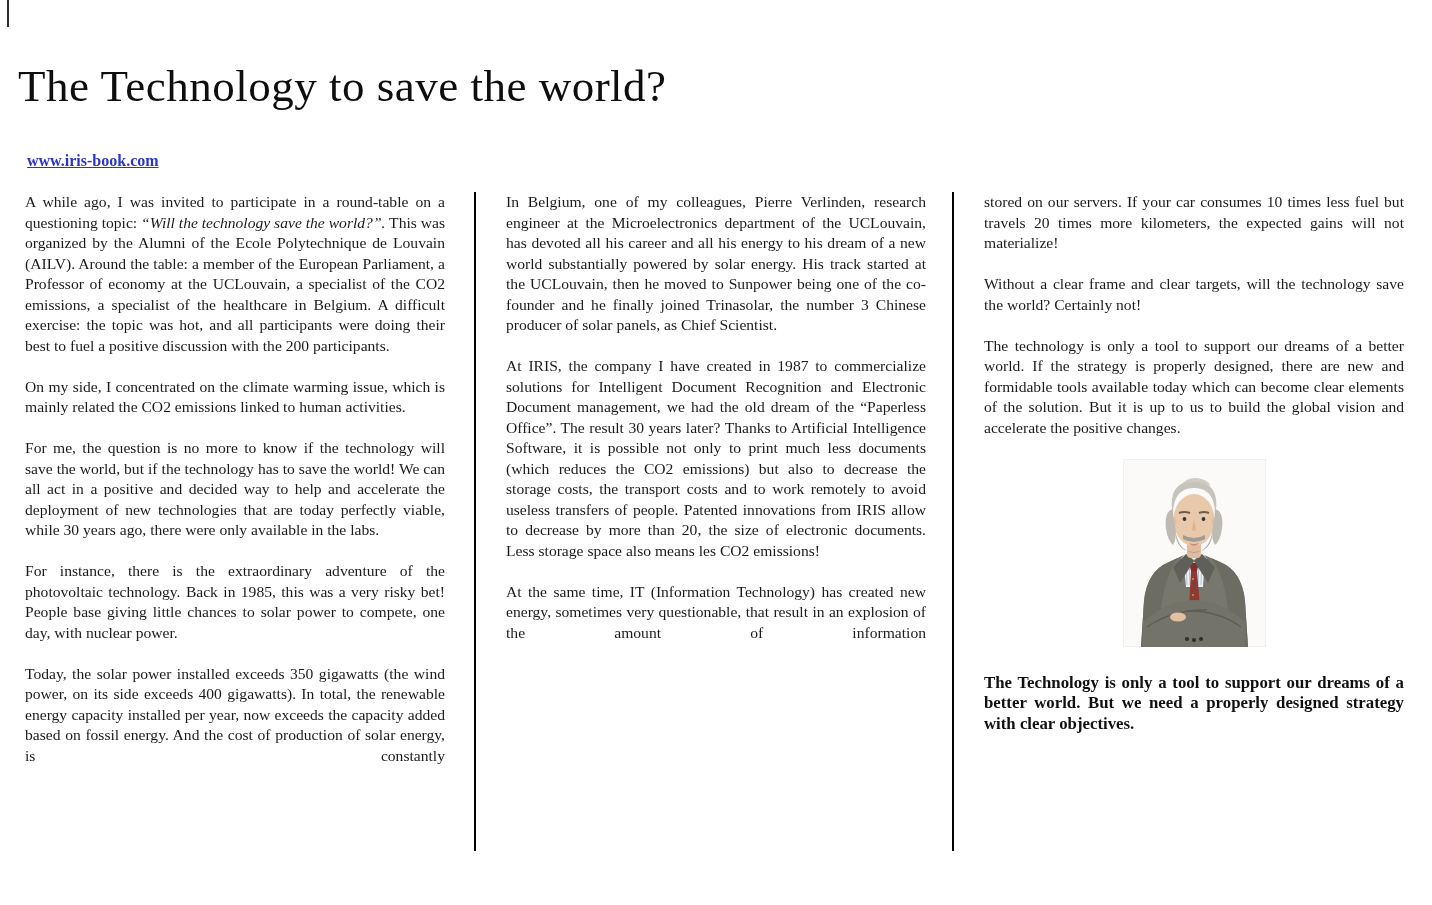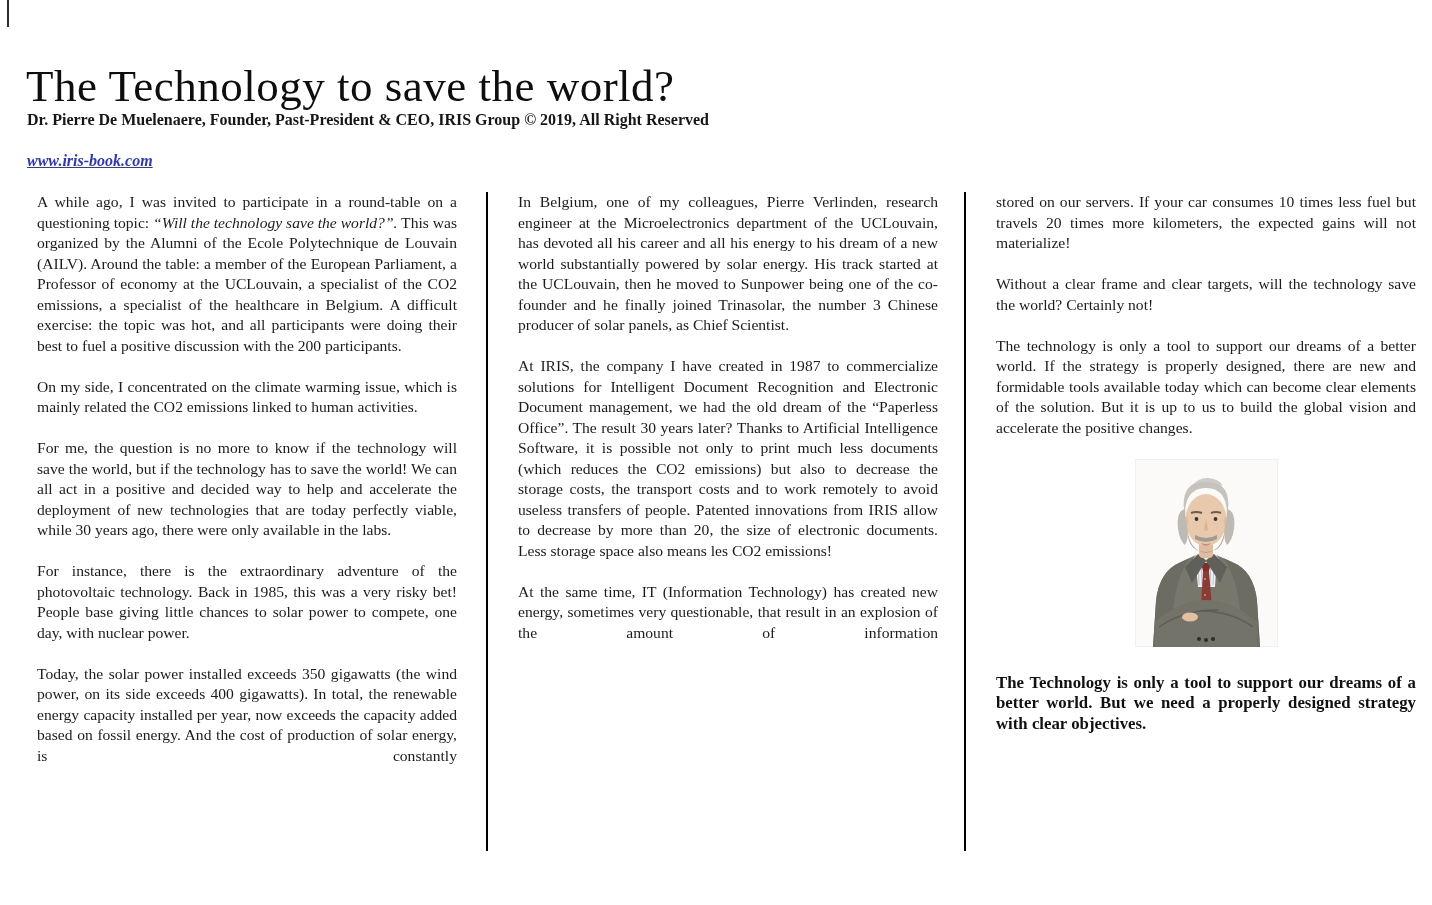--- a/index.html
+++ b/index.html
@@ -11,39 +11,39 @@
     color:#1a1a1a;
     overflow:hidden;
   }
 
   .scan-artifact {
     position:absolute; left:7px; top:0; width:2px; height:27px;
     background:#2b2b2b;
   }
 
   .page-title {
-    position:absolute; left:26px; top:30px;
+    position:absolute; left:18px; top:30px;
     font-size:45px; line-height:52px; font-weight:400;
     color:#0e0e0e; letter-spacing:0.5px; white-space:nowrap;
   }
 
   .subtitle-block {
     position:absolute; left:27px; top:110px;
     font-size:16px; line-height:20px; font-weight:700; color:#161616;
   }
 
   .site-link {
     position:absolute; left:27px; top:151px;
     font-size:16px; line-height:20px; font-weight:700;
-    text-decoration:underline; cursor:pointer;font-style:italic;
+    text-decoration:underline; cursor:pointer;
   }
 
   .body-row {
     position:absolute; left:25px; top:192px;
-    display:flex; height:660px; overflow:hidden;margin-left:12px;
+    display:flex; height:660px; overflow:hidden;
   }
   .col {
     width:420px; height:660px; overflow:hidden;
     font-size:15.6px; line-height:20.5px;
     text-align:justify; color:#1b1b1b;
   }
   .col p { margin:0 0 20.5px 0; }
   .col p.cont { text-align-last:justify; }
   .italic { font-style:italic; }
 
@@ -63,21 +63,20 @@
   }
 </style>
 </head>
 <body>
 
 <div class="scan-artifact"></div>
 
 <h1 class="page-title">The Technology to save the world?</h1>
 
 <div class="subtitle-block">
-  <div>Dr. Pierre De Muelenaere, Founder, Past-President &amp; CEO, IRIS Group © 2019, All Right Reserved</div>
 </div>
 
 <a class="site-link" style="color:#2B36C9">www.iris-book.com</a>
 
 <div class="body-row">
 
   <div class="col">
     <p><span>A while ago, I was invited to participate in a round-table on a questioning topic: </span><span class="italic">“Will the technology save the world?”.</span><span> This was organized by the Alumni of the Ecole Polytechnique de Louvain (AILV). Around the table: a member of the European Parliament, a Professor of economy at the UCLouvain, a specialist of the CO2 emissions, a specialist of the healthcare in Belgium. A difficult exercise: the topic was hot, and all participants were doing their best to fuel a positive discussion with the 200 participants.</span></p>
     <p>On my side, I concentrated on the climate warming issue, which is mainly related the CO2 emissions linked to human activities.</p>
     <p>For me, the question is no more to know if the technology will save the world, but if the technology has to save the world! We can all act in a positive and decided way to help and accelerate the deployment of new technologies that are today perfectly viable, while 30 years ago, there were only available in the labs.</p>

